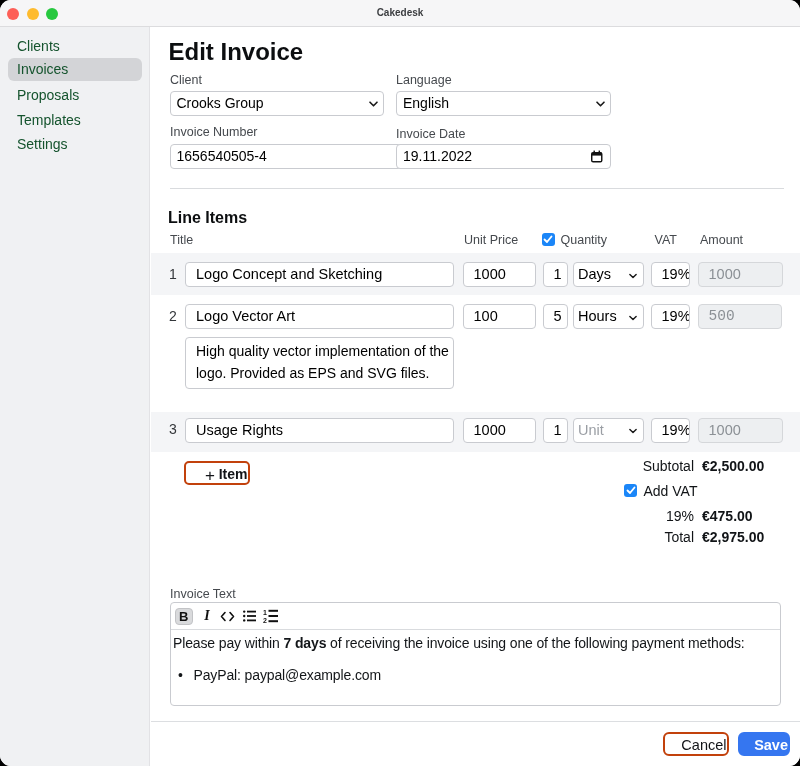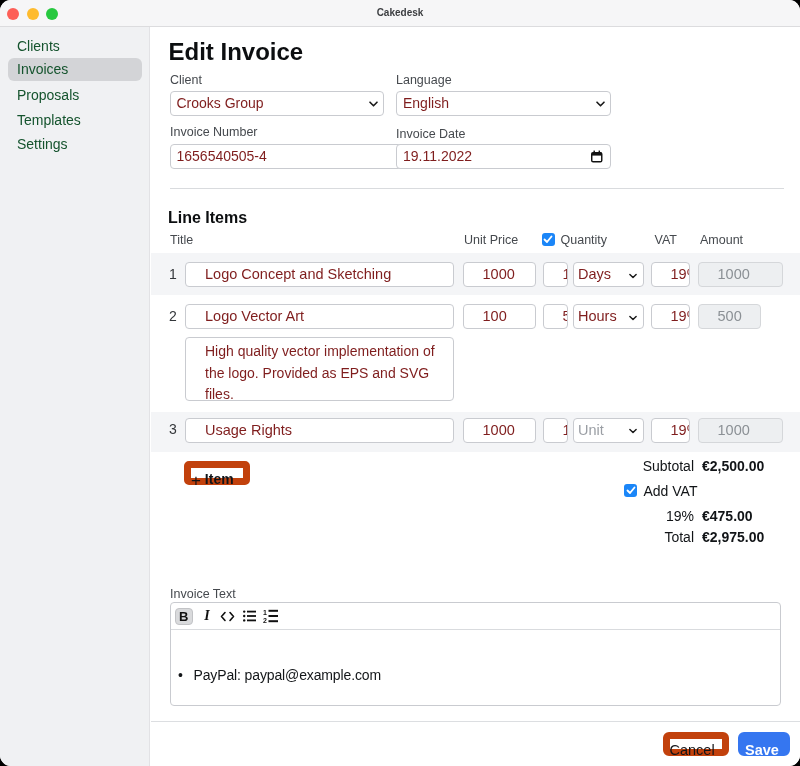--- a/index.html
+++ b/index.html
@@ -8,34 +8,34 @@
   .window{position:relative;width:800px;height:766px;background:#fff;border-radius:11px;overflow:hidden;}
   .titlebar{position:absolute;left:0;top:0;width:800px;height:27px;background:#f6f6f7;border-bottom:1px solid #dcdcde;}
   .tl{position:absolute;top:7.5px;width:12px;height:12px;border-radius:50%;}
   .title{position:absolute;left:0;top:0;width:100%;text-align:center;font-size:10px;font-weight:bold;color:#3c3e41;line-height:26px;}
   .sidebar{position:absolute;left:0;top:27px;width:150px;height:739px;background:#f0f1f3;border-right:1px solid #e2e2e5;}
   .sbitem{position:absolute;left:8px;width:134px;height:24.5px;font-size:14px;color:#14532d;line-height:24.5px;padding-left:9px;border-radius:6px;}
   .sbsel{background:#d3d4d7;}
   .content{position:absolute;left:151px;top:27px;width:649px;height:739px;background:#fff;}
   .abs{position:absolute;}
   .lbl{position:absolute;font-size:12.5px;color:#45494e;line-height:16px;}
-  .inp{position:absolute;height:25px;border:1px solid #c9cbd0;border-radius:4px;background:#fff;font-size:14px;line-height:23px;color:#7f1d1d;padding-left:6px;white-space:nowrap;overflow:hidden;}
-  .row .inp{padding-left:19px;font-size:14.5px;}
+  .inp{position:absolute;height:25px;border:1px solid #c9cbd0;border-radius:4px;background:#fff;font-size:14px;line-height:23px;color:#000000;padding-left:6px;white-space:nowrap;overflow:hidden;}
+  .row .inp{padding-left:10px;font-size:14.5px;}
   .row .sel{padding-left:4.5px;}
   .chev{position:absolute;right:5px;top:9.5px;width:9px;height:6px;}
   .row .chev{right:6px;width:8px;}
   .row{position:absolute;left:0;width:649px;}
   .odd{background:#f4f5f7;}
   .num{position:absolute;font-size:14px;color:#33363a;}
   .dis{background:#edeff1;border-color:#d5d7da;color:#8b9095;}
   .tot{position:absolute;font-size:14px;line-height:18px;color:#111417;}
   .totlbl{right:106px;text-align:right;}
   .totval{left:551px;font-weight:bold;}
   .cb{position:absolute;background:#1b86f8;border-radius:3px;}
-  .btn{position:absolute;border:7px solid #c2410c;border-radius:6px;background:#fff;text-align:left;}
+  .btn{position:absolute;border:2px solid #c2410c;border-radius:6px;background:#fff;text-align:right;}
 </style>
 </head>
 <body>
 <div class="window">
 
   <div class="titlebar">
     <div class="tl" style="left:7px;background:#fd5f57;"></div>
     <div class="tl" style="left:26.5px;background:#febb2e;"></div>
     <div class="tl" style="left:46px;background:#27c83f;"></div>
     <div class="title">Cakedesk</div>
@@ -109,22 +109,22 @@
       <div class="num" style="left:17px;top:12.5px;width:10px;text-align:center;">2</div>
       <div class="inp" style="left:34px;top:9px;width:268.5px;">Logo Vector Art</div>
       <div class="inp" style="left:311.5px;top:9px;width:73px;">100</div>
       <div class="inp" style="left:391.5px;top:9px;width:25.5px;">5</div>
       <div class="inp sel" style="left:421.5px;top:9px;width:71px;">Hours
         <svg class="chev" viewBox="0 0 9 6">
             <path d="M1 1.2 L4.5 4.8 L8 1.2" fill="none" stroke="#1a1a1a" stroke-width="1.6" stroke-linecap="round" stroke-linejoin="round"></path>
           </svg>
       </div>
       <div class="inp" style="left:499.5px;top:9px;width:39.5px;">19%</div>
-      <div class="inp dis" style="left:546.5px;top:9px;width:63px;">500</div>
-      <div class="inp" style="left:34px;top:42px;width:268.5px;height:64px;white-space:normal;line-height:21.5px;padding-top:3px;font-size:14px;">High quality vector implementation of the logo. Provided as EPS and SVG files.</div>
+      <div class="inp dis" style="left:546.5px;top:9px;width:84px;font-family:Liberation Mono, monospace;">500</div>
+      <div class="inp" style="left:34px;top:42px;width:268.5px;height:52px;white-space:normal;line-height:21.5px;padding-top:3px;font-size:14px;">High quality vector implementation of the logo. Provided as EPS and SVG files.</div>
     </div>
 
     <div class="row odd" style="top:384.5px;height:40.5px;">
       <div class="num" style="left:17px;top:9.5px;width:10px;text-align:center;">3</div>
       <div class="inp" style="left:34px;top:6px;width:268.5px;">Usage Rights</div>
       <div class="inp" style="left:311.5px;top:6px;width:73px;">1000</div>
       <div class="inp" style="left:391.5px;top:6px;width:25.5px;">1</div>
       <div class="inp sel" style="left:421.5px;top:6px;width:71px;color:#9a9ea4;">Unit
         <svg class="chev" viewBox="0 0 9 6">
             <path d="M1 1.2 L4.5 4.8 L8 1.2" fill="none" stroke="#1a1a1a" stroke-width="1.6" stroke-linecap="round" stroke-linejoin="round"></path>
@@ -166,20 +166,21 @@
             <rect x="4" y="9.5" width="9" height="1.8" fill="#111"></rect>
           </svg>
         <svg class="abs" style="left:92px;top:5px;width:15px;height:16px;" viewBox="0 0 15 16">
             <text x="0" y="6.5" font-size="7" font-weight="bold" fill="#111" font-family="Liberation Sans">1</text>
             <text x="0" y="15" font-size="7" font-weight="bold" fill="#111" font-family="Liberation Sans">2</text>
             <rect x="5.5" y="1.8" width="9.5" height="2" fill="#111"></rect>
             <rect x="5.5" y="7" width="9.5" height="2" fill="#111"></rect>
             <rect x="5.5" y="12.2" width="9.5" height="2" fill="#111"></rect>
           </svg>
       </div>
+      <div class="abs" style="left:2.5px;top:30px;width:604px;font-size:14px;letter-spacing:-0.13px;line-height:20px;color:#131619;">Please pay within <b>7 days</b> of receiving the invoice using one of the following payment methods:</div>
       <div class="abs" style="left:5px;top:63px;width:600px;font-size:14px;letter-spacing:-0.13px;line-height:18.2px;color:#131619;">
         <div><span style="display:inline-block;width:10px;text-align:center;margin-right:8px;">•</span>PayPal: paypal@example.com</div>
       </div>
     </div>
 
     <div class="abs" style="left:0;top:694px;width:649px;height:1px;background:#dcdee1;"></div>
     <div class="btn" style="left:511.5px;top:704.5px;width:66px;height:24px;font-size:14.5px;line-height:22px;color:#121418;">Cancel</div>
     <div class="btn" style="left:587px;top:704.5px;width:52px;height:24px;font-size:14.5px;font-weight:bold;line-height:22px;background:#3576f0;border-color:#3576f0;color:#fff;">Save</div>
   </div>
 </div>

